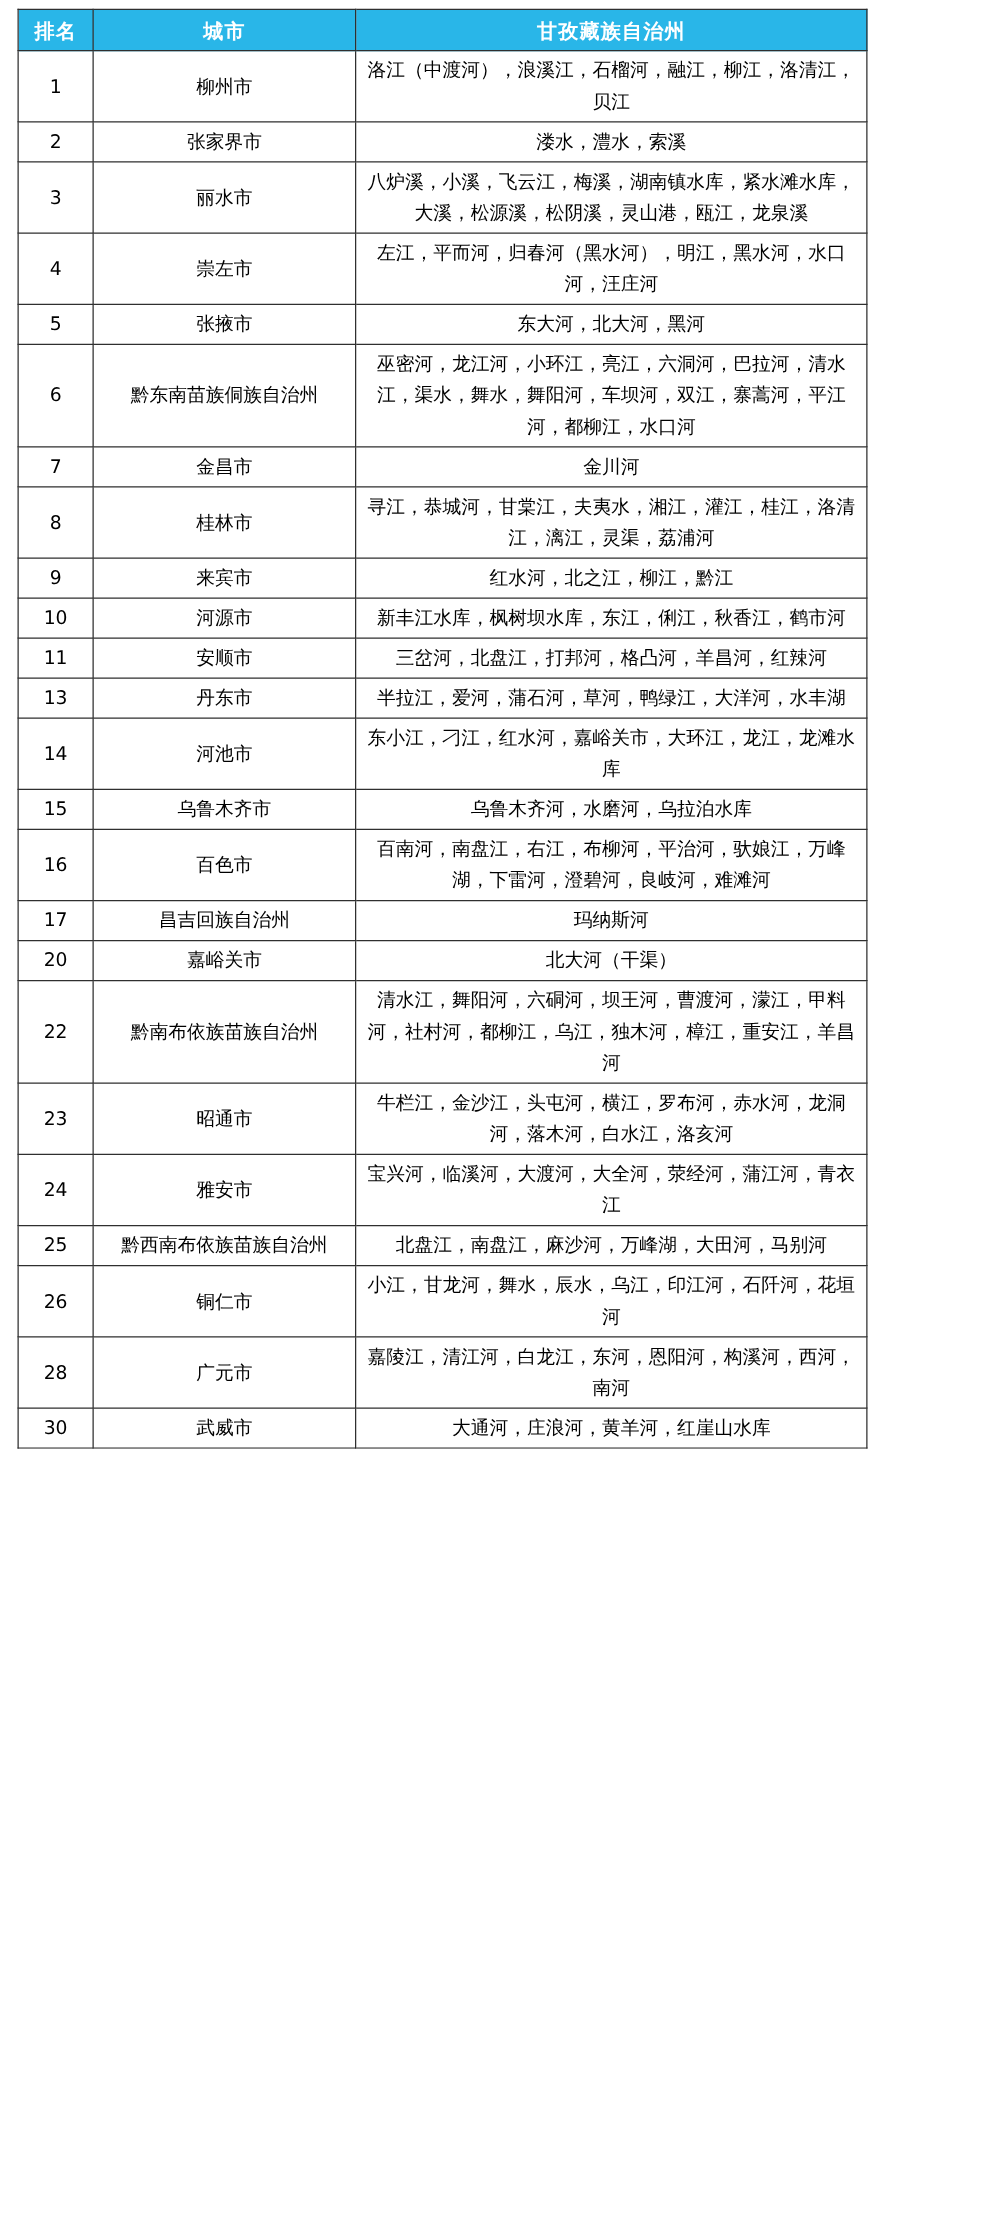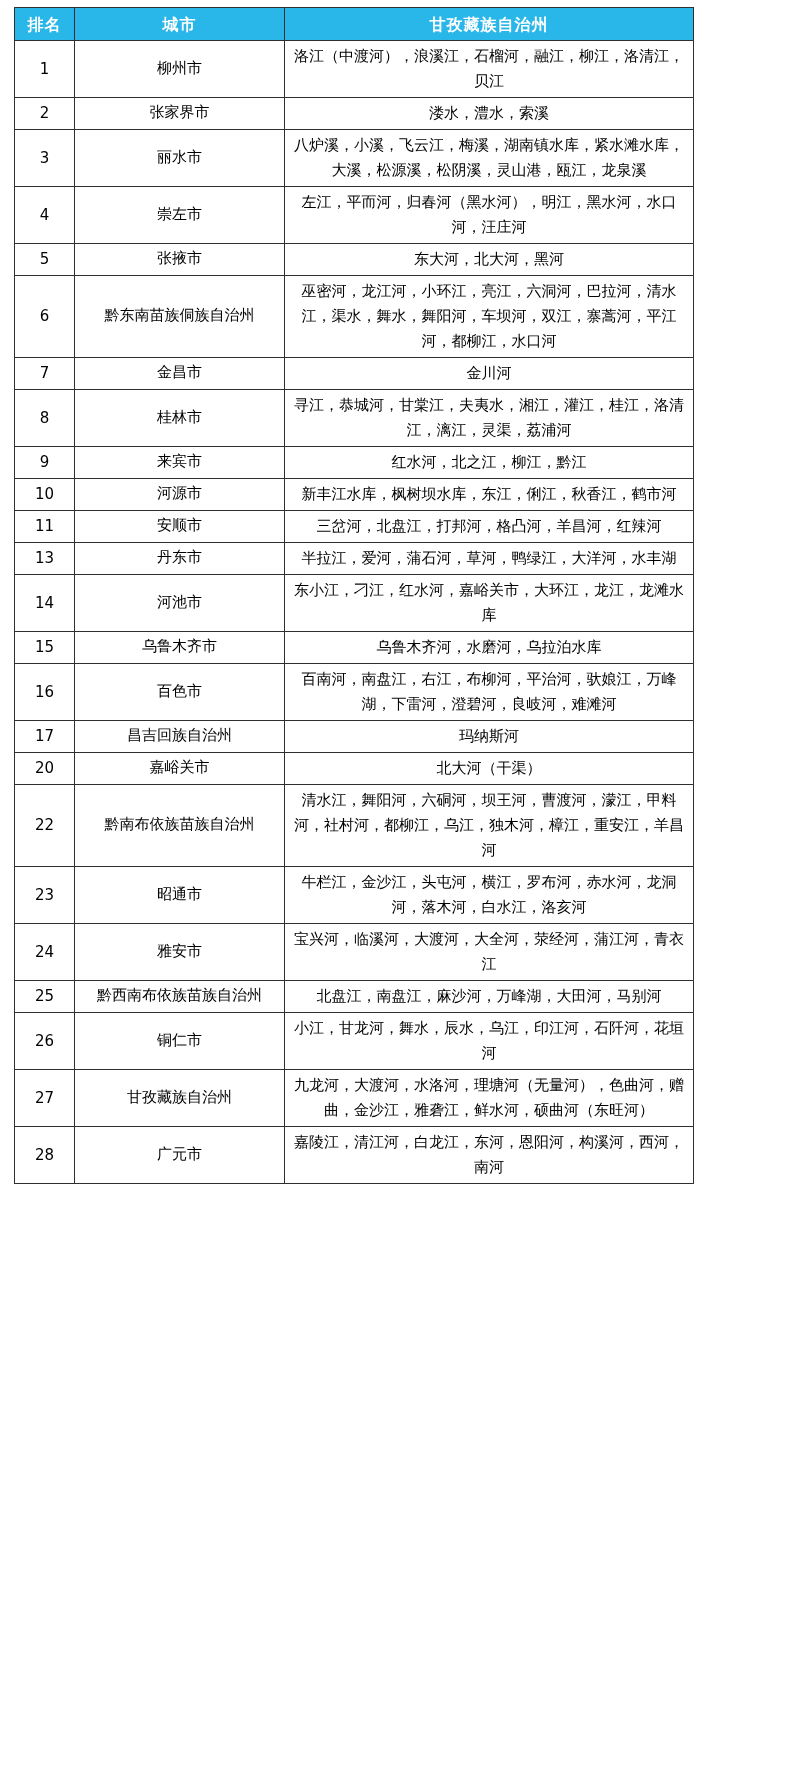--- a/index.html
+++ b/index.html
@@ -44,21 +44,20 @@
   col.c-rank { width: 60px; }
   col.c-city { width: 210px; }
   col.c-water { width: 409px; }
 
   td.rank-cell {
     font-size: 15px;
   }
   td.city-cell {
     font-size: 15px;
     line-height: 24px;
-    font-family: Liberation Mono, monospace;
   }
   td.water-cell {
     font-size: 15px;
     line-height: 25px;
     padding-left: 6px;
     padding-right: 6px;
   }
 </style>
 </head>
 <body>
@@ -182,24 +181,24 @@
           <td class="rank-cell">25</td>
           <td class="city-cell">黔西南布依族苗族自治州</td>
           <td class="water-cell">北盘江，南盘江，麻沙河，万峰湖，大田河，马别河</td>
         </tr>
         <tr>
           <td class="rank-cell">26</td>
           <td class="city-cell">铜仁市</td>
           <td class="water-cell">小江，甘龙河，舞水，辰水，乌江，印江河，石阡河，花垣河</td>
         </tr>
         <tr>
-          <td class="rank-cell">27</td>
-          <td class="city-cell">甘孜藏族自治州</td>
-          <td class="water-cell">九龙河，大渡河，水洛河，理塘河（无量河），色曲河，赠曲，金沙江，雅砻江，鲜水河，硕曲河（东旺河）</td>
-        </tr>
-        <tr>
           <td class="rank-cell">28</td>
           <td class="city-cell">广元市</td>
           <td class="water-cell">嘉陵江，清江河，白龙江，东河，恩阳河，构溪河，西河，南河</td>
+        </tr>
+        <tr>
+          <td class="rank-cell">30</td>
+          <td class="city-cell">武威市</td>
+          <td class="water-cell">大通河，庄浪河，黄羊河，红崖山水库</td>
         </tr>
       </tbody>
   </table>
 </div>
 
 </body></html>

